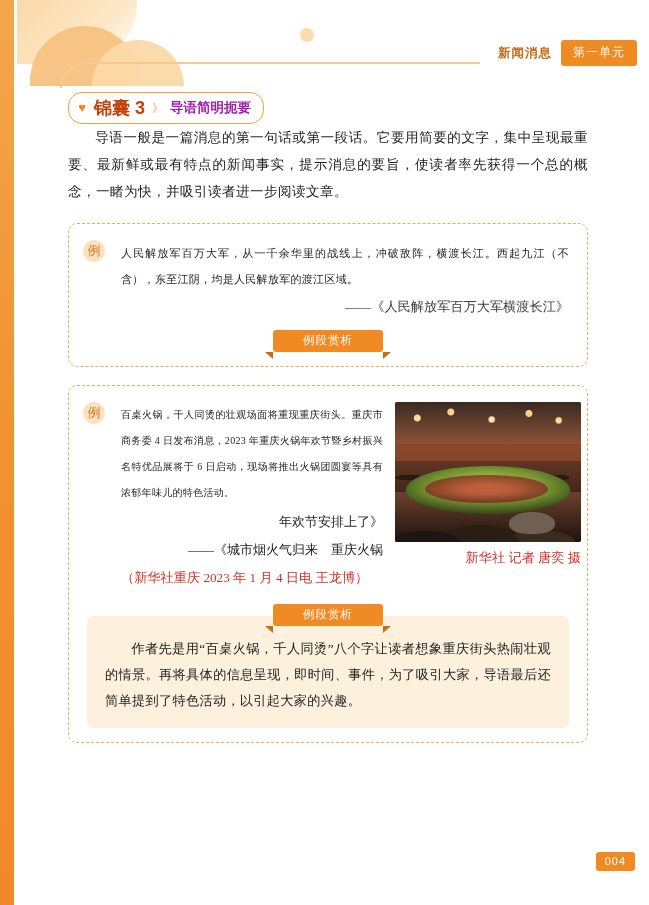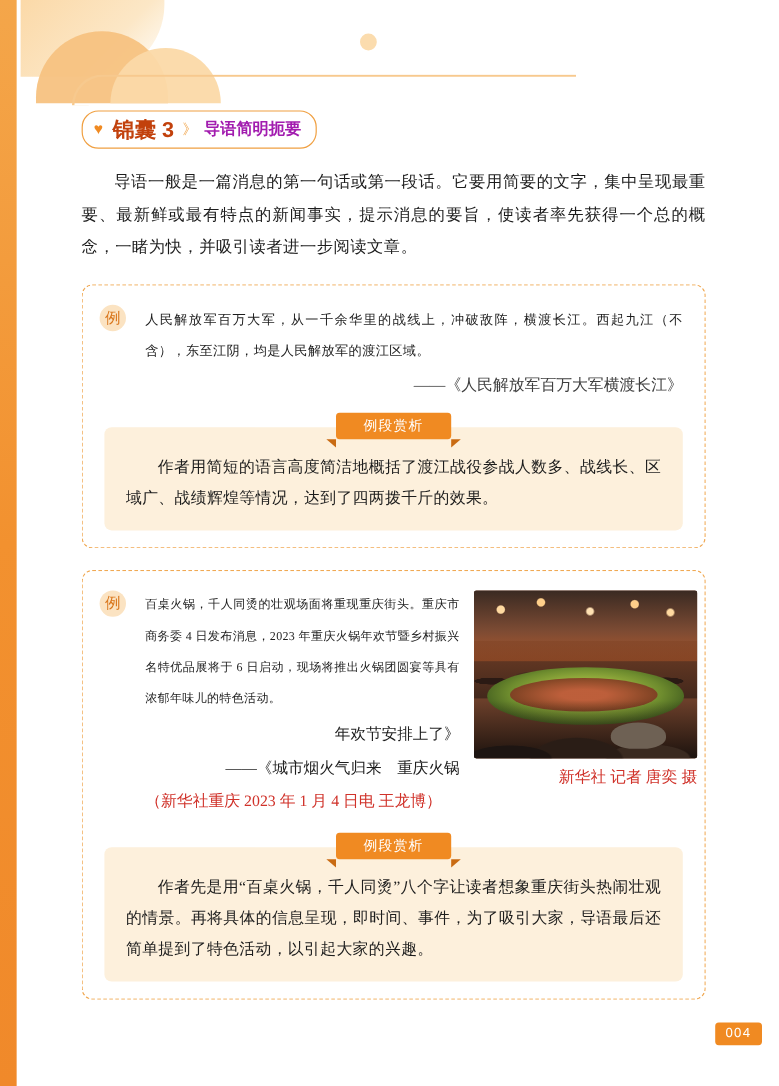--- a/index.html
+++ b/index.html
@@ -107,21 +107,20 @@
     font-family: "Liberation Sans", sans-serif;
   }
   .tag-arrow { color: #f0a042; font-size: 12px; margin: 0 6px 0 7px; }
   .tag-sub {
     font-size: 13.5px; color: #a21caf; font-weight: bold;
     font-family: "Liberation Sans", sans-serif;
   }
 
   
   .para {
-    margin-top: 14px;
     font-size: 13.6px; line-height: 27px; color: #1d1d1d;
     text-align: justify; text-indent: 2em;
     letter-spacing: .4px;
   }
 
   
   .ex-card {
     position: relative;
     margin-top: 18px;
     border: 1.3px dashed #f0a954;
@@ -142,21 +141,21 @@
   }
   .ex-source {
     margin-left: 34px; margin-top: 6px;
     font-size: 13.2px; color: #404040; text-align: right;
   }
 
   
   .ana-wrap { margin-top: 14px; position: relative; }
   .ana-head {
     position: relative; z-index: 2;
-    width: 96px; margin: 0 auto;
+    width: 110px; margin: 0 auto;
     background: #f08a22; color: #fff;
     font-size: 11.5px; font-family: "Liberation Sans", sans-serif;
     text-align: center; padding: 3px 0 4px 0;
     border-radius: 3px; letter-spacing: 1px;
   }
   .ana-head::before, .ana-head::after {
     content: ""; position: absolute; top: 100%;
     border-style: solid;
   }
   .ana-head::before {
@@ -258,20 +257,24 @@
 
   <div class="top-band"></div>
   <div class="corner-fold"></div>
   <div class="hill hill-a"></div>
   <div class="hill hill-b"></div>
   <div class="cloud-dot"></div>
   <div class="band-curve"></div>
   <div class="frame-left"></div>
   <div class="frame-left-inner"></div>
 
+  <div class="hdr">
+    <span class="hdr-title">新闻消息</span>
+    <span class="hdr-unit">第一单元</span>
+  </div>
 
   <div class="content">
 
     <div class="tag-row">
       <span class="tag">
         <span class="tag-heart">♥</span>
         <span class="tag-label">锦囊 3</span>
         <span class="tag-arrow">》</span>
         <span class="tag-sub">导语简明扼要</span>
       </span>
@@ -279,21 +282,20 @@
 
     <div class="para">导语一般是一篇消息的第一句话或第一段话。它要用简要的文字，集中呈现最重要、最新鲜或最有特点的新闻事实，提示消息的要旨，使读者率先获得一个总的概念，一睹为快，并吸引读者进一步阅读文章。</div>
 
     <div class="ex-card">
       <div class="ex-badge">例</div>
       <div class="ex-body">人民解放军百万大军，从一千余华里的战线上，冲破敌阵，横渡长江。西起九江（不含），东至江阴，均是人民解放军的渡江区域。</div>
       <div class="ex-source">——《人民解放军百万大军横渡长江》</div>
 
       <div class="ana-wrap">
         <div class="ana-head">例段赏析</div>
-        <div class="ana-box">作者用简短的语言高度简洁地概括了渡江战役参战人数多、战线长、区域广、战绩辉煌等情况，达到了四两拨千斤的效果。</div>
       </div>
     </div>
 
     <div class="ex-card">
       <div class="ex-badge">例</div>
 
       <div class="ex2-flex">
         <div class="ex2-text">
           <div class="t">百桌火锅，千人同烫的壮观场面将重现重庆街头。重庆市商务委 4 日发布消息，2023 年重庆火锅年欢节暨乡村振兴名特优品展将于 6 日启动，现场将推出火锅团圆宴等具有浓郁年味儿的特色活动。</div>
           <div class="ex2-src">年欢节安排上了》</div>

